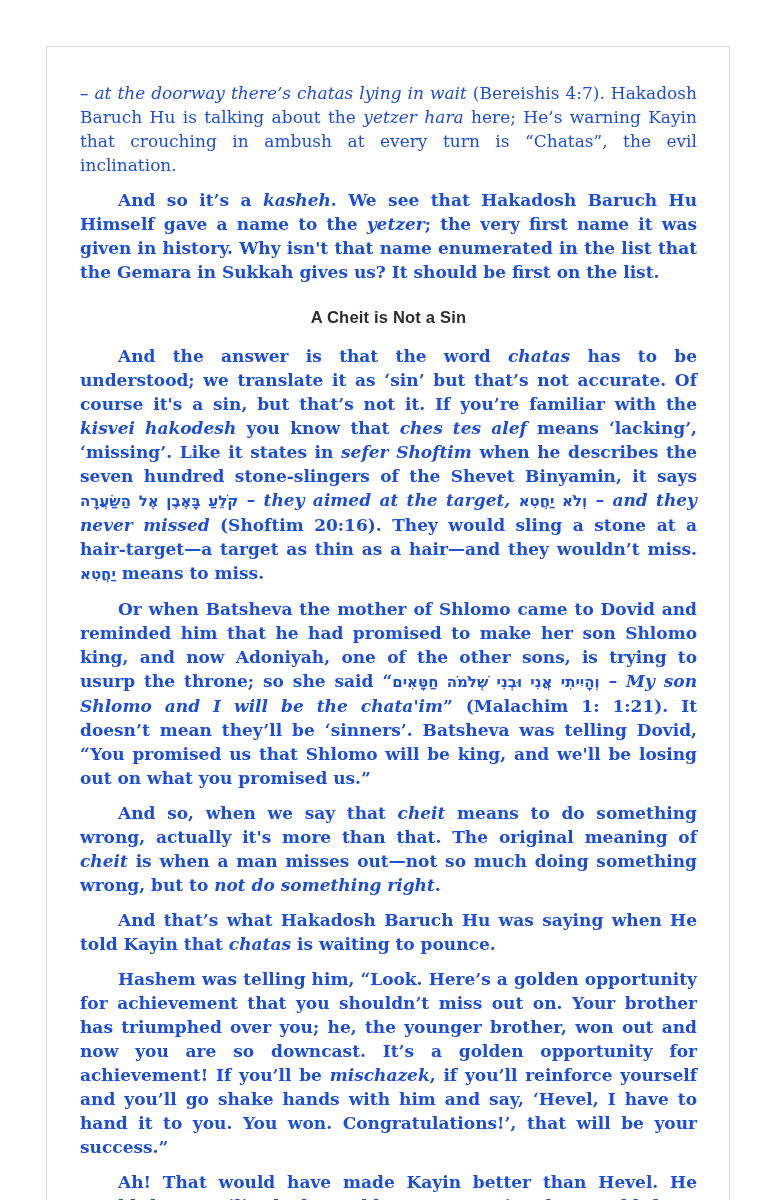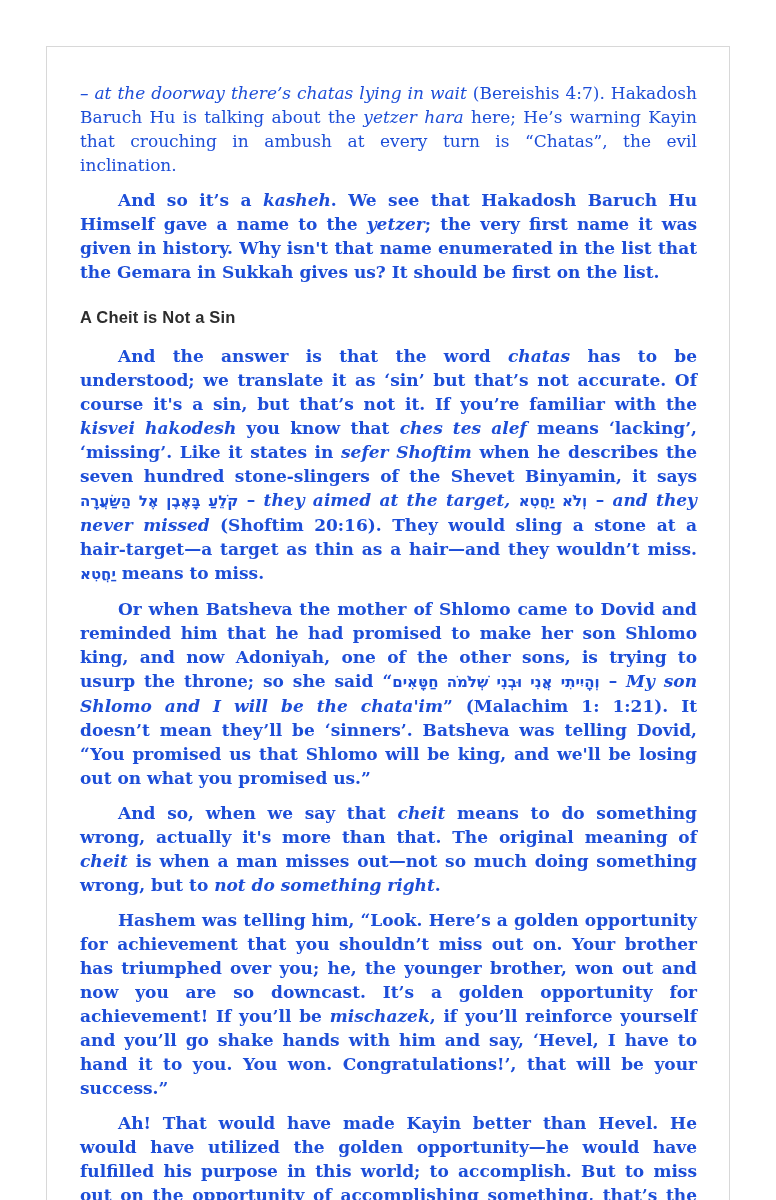--- a/index.html
+++ b/index.html
@@ -41,21 +41,21 @@
     font-style: normal;
     font-size: 15px;
     unicode-bidi: embed;
     margin-top: 17px;
   }
   .section-heading {
     font-family: "Liberation Sans", sans-serif;
     font-weight: bold;
     font-size: 16.5px;
     color: #2d2d2d;
-    text-align: left;
+    text-align: center;
     letter-spacing: 0.2px;
     margin: 24px 0 17px 0;
   }
 </style>
 </head>
 <body>
 
 <div class="page-frame">
   <div class="content">
 
@@ -64,19 +64,20 @@
     <p class="para indent"><span class="seg-n">And so it’s a </span><span class="seg-i">kasheh</span><span class="seg-n">. We see that Hakadosh Baruch Hu Himself gave a name to the </span><span class="seg-i">yetzer</span><span class="seg-n">; the very first name it was given in history. Why isn't that name enumerated in the list that the Gemara in Sukkah gives us? It should be first on the list.</span></p>
 
     <h2 class="section-heading">A Cheit is Not a Sin</h2>
 
     <p class="para indent"><span class="seg-n">And the answer is that the word </span><span class="seg-i">chatas</span><span class="seg-n"> has to be understood; we translate it as ‘sin’ but that’s not accurate. Of course it's a sin, but that’s not it. If you’re familiar with the </span><span class="seg-i">kisvei hakodesh</span><span class="seg-n"> you know that </span><span class="seg-i">ches tes alef</span><span class="seg-n"> means ‘lacking’, ‘missing’. Like it states in </span><span class="seg-i">sefer Shoftim</span><span class="seg-n"> when he describes the seven hundred stone-slingers of the Shevet Binyamin, it says </span><span class="seg-he" dir="rtl">קֹלֵעַ בָּאֶבֶן אֶל הַשַּׂעֲרָה</span><span class="seg-n"> – </span><span class="seg-i">they aimed at the target,</span><span class="seg-n"> </span><span class="seg-he" dir="rtl">וְלֹא יַחֲטִא</span><span class="seg-n"> – </span><span class="seg-i">and they never missed</span><span class="seg-n"> (Shoftim 20:16). They would sling a stone at a hair-target—a target as thin as a hair—and they wouldn’t miss. </span><span class="seg-he" dir="rtl">יַחֲטִא</span><span class="seg-n"> means to miss.</span></p>
 
     <p class="para indent"><span class="seg-n">Or when Batsheva the mother of Shlomo came to Dovid and reminded him that he had promised to make her son Shlomo king, and now Adoniyah, one of the other sons, is trying to usurp the throne; so she said “</span><span class="seg-he" dir="rtl">וְהָיִיתִי אֲנִי וּבְנִי שְׁלֹמֹה חַטָּאִים</span><span class="seg-n"> – </span><span class="seg-i">My son Shlomo and I will be the chata'im</span><span class="seg-n">” (Malachim 1: 1:21). It doesn’t mean they’ll be ‘sinners’. Batsheva was telling Dovid, “You promised us that Shlomo will be king, and we'll be losing out on what you promised us.”</span></p>
 
     <p class="para indent"><span class="seg-n">And so, when we say that </span><span class="seg-i">cheit</span><span class="seg-n"> means to do something wrong, actually it's more than that. The original meaning of </span><span class="seg-i">cheit</span><span class="seg-n"> is when a man misses out—not so much doing something wrong, but to </span><span class="seg-i">not do something right</span><span class="seg-n">.</span></p>
 
+    <p class="para indent"><span class="seg-n">And that’s what Hakadosh Baruch Hu was saying when He told Kayin that </span><span class="seg-i">chatas</span><span class="seg-n"> is waiting to pounce.</span></p>
 
     <p class="para indent"><span class="seg-n">Hashem was telling him, “Look. Here’s a golden opportunity for achievement that you shouldn’t miss out on. Your brother has triumphed over you; he, the younger brother, won out and now you are so downcast. It’s a golden opportunity for achievement! If you’ll be </span><span class="seg-i">mischazek</span><span class="seg-n">, if you’ll reinforce yourself and you’ll go shake hands with him and say, ‘Hevel, I have to hand it to you. You won. Congratulations!’, that will be your success.”</span></p>
 
     <p class="para indent"><span class="seg-n">Ah! That would have made Kayin better than Hevel. He would have utilized the golden opportunity—he would have fulfilled his purpose in this world; to accomplish. But to miss out on the opportunity of accomplishing something, that’s the real </span></p>
 
   </div>
 </div>
 
 </body></html>

